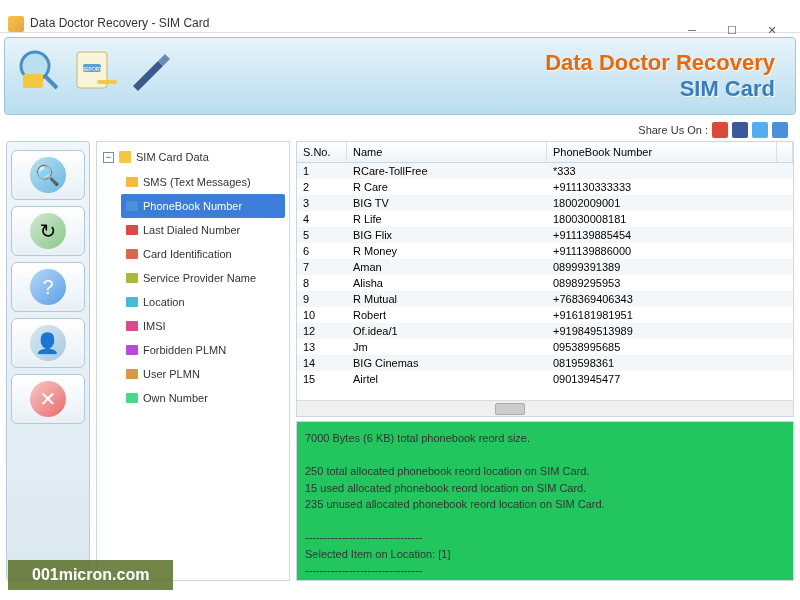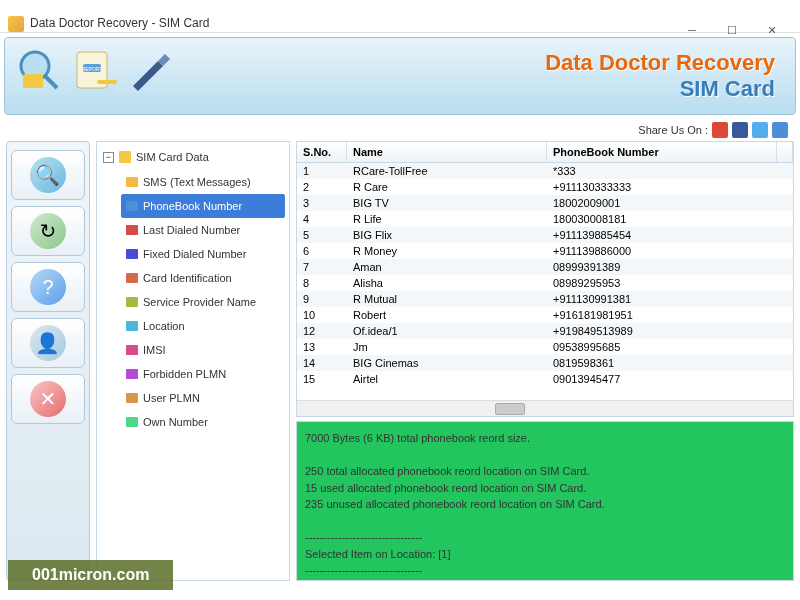--- a/index.html
+++ b/index.html
@@ -31,21 +31,21 @@
 .tree-root { display: flex; align-items: center; gap: 4px; padding: 2px; color: #333; }
 .tree-toggle { width: 11px; height: 11px; border: 1px solid #888; display: flex; align-items: center; justify-content: center; font-size: 9px; line-height: 1; cursor: pointer; }
 .tree-icon { width: 14px; height: 14px; }
 .tree-children { margin-left: 20px; margin-top: 4px; }
 .tree-item { display: flex; align-items: center; gap: 4px; padding: 5px 4px; color: #333; cursor: pointer; border-radius: 2px; }
 .tree-item.selected { background: #3b7dd8; color: #fff; }
 .ti-icon { width: 14px; height: 14px; flex-shrink: 0; }
 
 .content-panel { flex: 1; display: flex; flex-direction: column; gap: 4px; }
 .table-wrap { flex: 1; border: 1px solid #c8d8e4; background: #fff; overflow: hidden; display: flex; flex-direction: column; }
-.table-header { display: flex; background: linear-gradient(to bottom, #fff, #eef3f7); border-bottom: 1px solid #c8d8e4; font-size: 11px; font-weight: bold; }
+.table-header { display: flex; background: linear-gradient(to bottom, #fff, #eef3f7); border-bottom: 1px solid #c8d8e4; font-size: 11px; }
 .th { padding: 4px 6px; border-right: 1px solid #d8e0e8; }
 .th-sno { width: 50px; }
 .th-name { width: 200px; }
 .th-num { flex: 1; }
 .th-scroll { width: 16px; }
 .table-body { flex: 1; overflow-y: auto; font-size: 11px; }
 .tr { display: flex; padding: 1px 0; }
 .tr:nth-child(odd) { background: #f4f7fa; }
 .td { padding: 1px 6px; overflow: hidden; white-space: nowrap; }
 .td-sno { width: 50px; }
@@ -145,26 +145,20 @@
           <span>PhoneBook Number</span>
         </div>
         <div class="tree-item">
           <span class="ti-icon"><svg viewBox="0 0 14 14">
               <rect x="1" y="2" width="12" height="10" rx="1" fill="#d84a4a"></rect>
             </svg></span>
           <span>Last Dialed Number</span>
         </div>
         <div class="tree-item">
           <span class="ti-icon"><svg viewBox="0 0 14 14">
-              <rect x="1" y="2" width="12" height="10" rx="1" fill="#4a4ad8"></rect>
-            </svg></span>
-          <span>Fixed Dialed Number</span>
-        </div>
-        <div class="tree-item">
-          <span class="ti-icon"><svg viewBox="0 0 14 14">
               <rect x="1" y="2" width="12" height="10" rx="1" fill="#d8684a"></rect>
             </svg></span>
           <span>Card Identification</span>
         </div>
         <div class="tree-item">
           <span class="ti-icon"><svg viewBox="0 0 14 14">
               <rect x="1" y="2" width="12" height="10" rx="1" fill="#aab842"></rect>
             </svg></span>
           <span>Service Provider Name</span>
         </div>
@@ -246,21 +240,21 @@
             <div class="td td-num">08999391389</div>
           </div>
           <div class="tr">
             <div class="td td-sno">8</div>
             <div class="td td-name">Alisha</div>
             <div class="td td-num">08989295953</div>
           </div>
           <div class="tr">
             <div class="td td-sno">9</div>
             <div class="td td-name">R Mutual</div>
-            <div class="td td-num">+911130991381</div>
+            <div class="td td-num">+768369406343</div>
           </div>
           <div class="tr">
             <div class="td td-sno">10</div>
             <div class="td td-name">Robert</div>
             <div class="td td-num">+916181981951</div>
           </div>
           <div class="tr">
             <div class="td td-sno">12</div>
             <div class="td td-name">Of.idea/1</div>
             <div class="td td-num">+919849513989</div>

